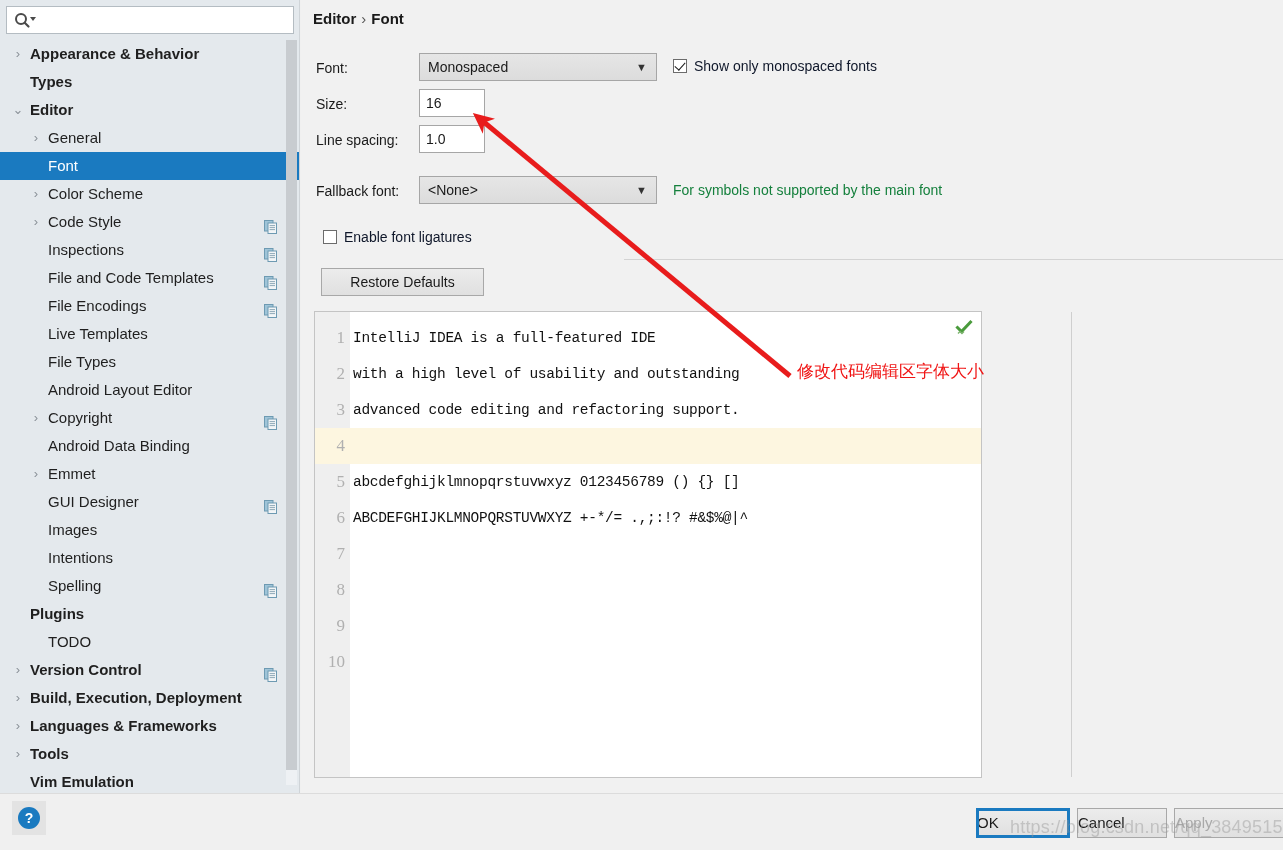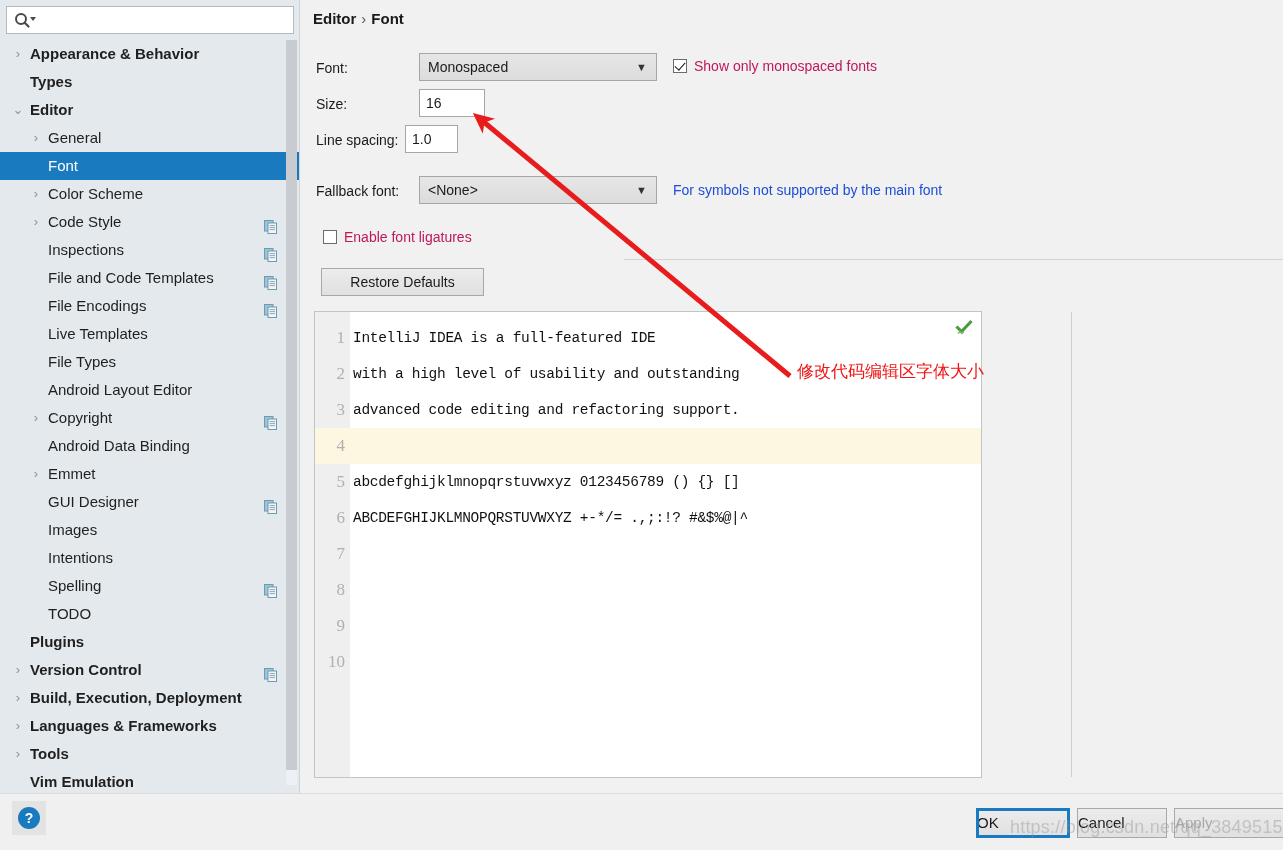--- a/index.html
+++ b/index.html
@@ -166,21 +166,21 @@
   }
   .textfield .tval {
     position: absolute;
     left: 6px; top: 0;
     line-height: 26px;
   }
 
   .cbrow {
     position: absolute;
     font-size: 14px;
-    color: #be185d;
+    color: #0f172a;
     white-space: nowrap;
   }
   .cbox {
     display: inline-block;
     width: 14px; height: 14px;
     border: 1px solid #6b6b6b;
     background: #ffffff;
     vertical-align: -2px;
     margin-right: 7px;
     position: relative;
@@ -191,21 +191,21 @@
     left: 3px; top: 0px;
     width: 5px; height: 9px;
     border: solid #1a1a1a;
     border-width: 0 1.6px 1.6px 0;
     transform: rotate(42deg);
   }
 
   .hint {
     position: absolute;
     font-size: 14px;
-    color: #1d4ed8;
+    color: #15803d;
     white-space: nowrap;
   }
 
   #divider {
     position: absolute;
     left: 323px; top: 259px;
     width: 673px; height: 1px;
     background: #d3d3d3;
   }
 
@@ -410,22 +410,22 @@
             </svg></span></div>
         <div class="tree-row d1"><span class="arrow"></span><span class="label">Images</span></div>
         <div class="tree-row d1"><span class="arrow"></span><span class="label">Intentions</span></div>
         <div class="tree-row d1"><span class="arrow"></span><span class="label">Spelling</span><span class="copy-icon"><svg width="14" height="14" viewBox="0 0 14 14">
               <rect x="0.5" y="0.5" width="8.5" height="10.5" fill="#9fc4d8" stroke="#6d9ab2"></rect>
               <rect x="4" y="3" width="8.5" height="10.5" fill="#f2f5f7" stroke="#6d9ab2"></rect>
               <line x1="5.6" y1="5.6" x2="11" y2="5.6" stroke="#8fa9b8"></line>
               <line x1="5.6" y1="7.6" x2="11" y2="7.6" stroke="#8fa9b8"></line>
               <line x1="5.6" y1="9.6" x2="11" y2="9.6" stroke="#8fa9b8"></line>
             </svg></span></div>
+        <div class="tree-row d0 bold"><span class="arrow"></span><span class="label">Plugins</span></div>
         <div class="tree-row d1"><span class="arrow"></span><span class="label">TODO</span></div>
-        <div class="tree-row d0 bold"><span class="arrow"></span><span class="label">Plugins</span></div>
         <div class="tree-row d0 bold"><span class="arrow">›</span><span class="label">Version Control</span><span class="copy-icon"><svg width="14" height="14" viewBox="0 0 14 14">
               <rect x="0.5" y="0.5" width="8.5" height="10.5" fill="#9fc4d8" stroke="#6d9ab2"></rect>
               <rect x="4" y="3" width="8.5" height="10.5" fill="#f2f5f7" stroke="#6d9ab2"></rect>
               <line x1="5.6" y1="5.6" x2="11" y2="5.6" stroke="#8fa9b8"></line>
               <line x1="5.6" y1="7.6" x2="11" y2="7.6" stroke="#8fa9b8"></line>
               <line x1="5.6" y1="9.6" x2="11" y2="9.6" stroke="#8fa9b8"></line>
             </svg></span></div>
         <div class="tree-row d0 bold"><span class="arrow">›</span><span class="label">Build, Execution, Deployment</span></div>
         <div class="tree-row d0 bold"><span class="arrow">›</span><span class="label">Languages &amp; Frameworks</span></div>
         <div class="tree-row d0 bold"><span class="arrow">›</span><span class="label">Tools</span></div>
@@ -450,21 +450,21 @@
     <div class="cbrow" style="left:372px; top:58px;">
       <span class="cbox checked"></span><span>Show only monospaced fonts</span>
     </div>
 
     <span class="form-label" style="left:15px; top:96px;">Size:</span>
     <div class="textfield" style="left:118px; top:89px; width:66px;">
       <span class="tval">16</span>
     </div>
 
     <span class="form-label" style="left:15px; top:132px;">Line spacing:</span>
-    <div class="textfield" style="left:104px; top:125px; width:53px;">
+    <div class="textfield" style="left:118px; top:125px; width:66px;">
       <span class="tval">1.0</span>
     </div>
 
     <span class="form-label" style="left:15px; top:183px;">Fallback font:</span>
     <div class="combo" style="left:118px; top:176px; width:238px;">
       <span class="cval">&lt;None&gt;</span>
       <span class="carrow">▼</span>
     </div>
     <span class="hint" style="left:372px; top:182px;">For symbols not supported by the main font</span>
 

